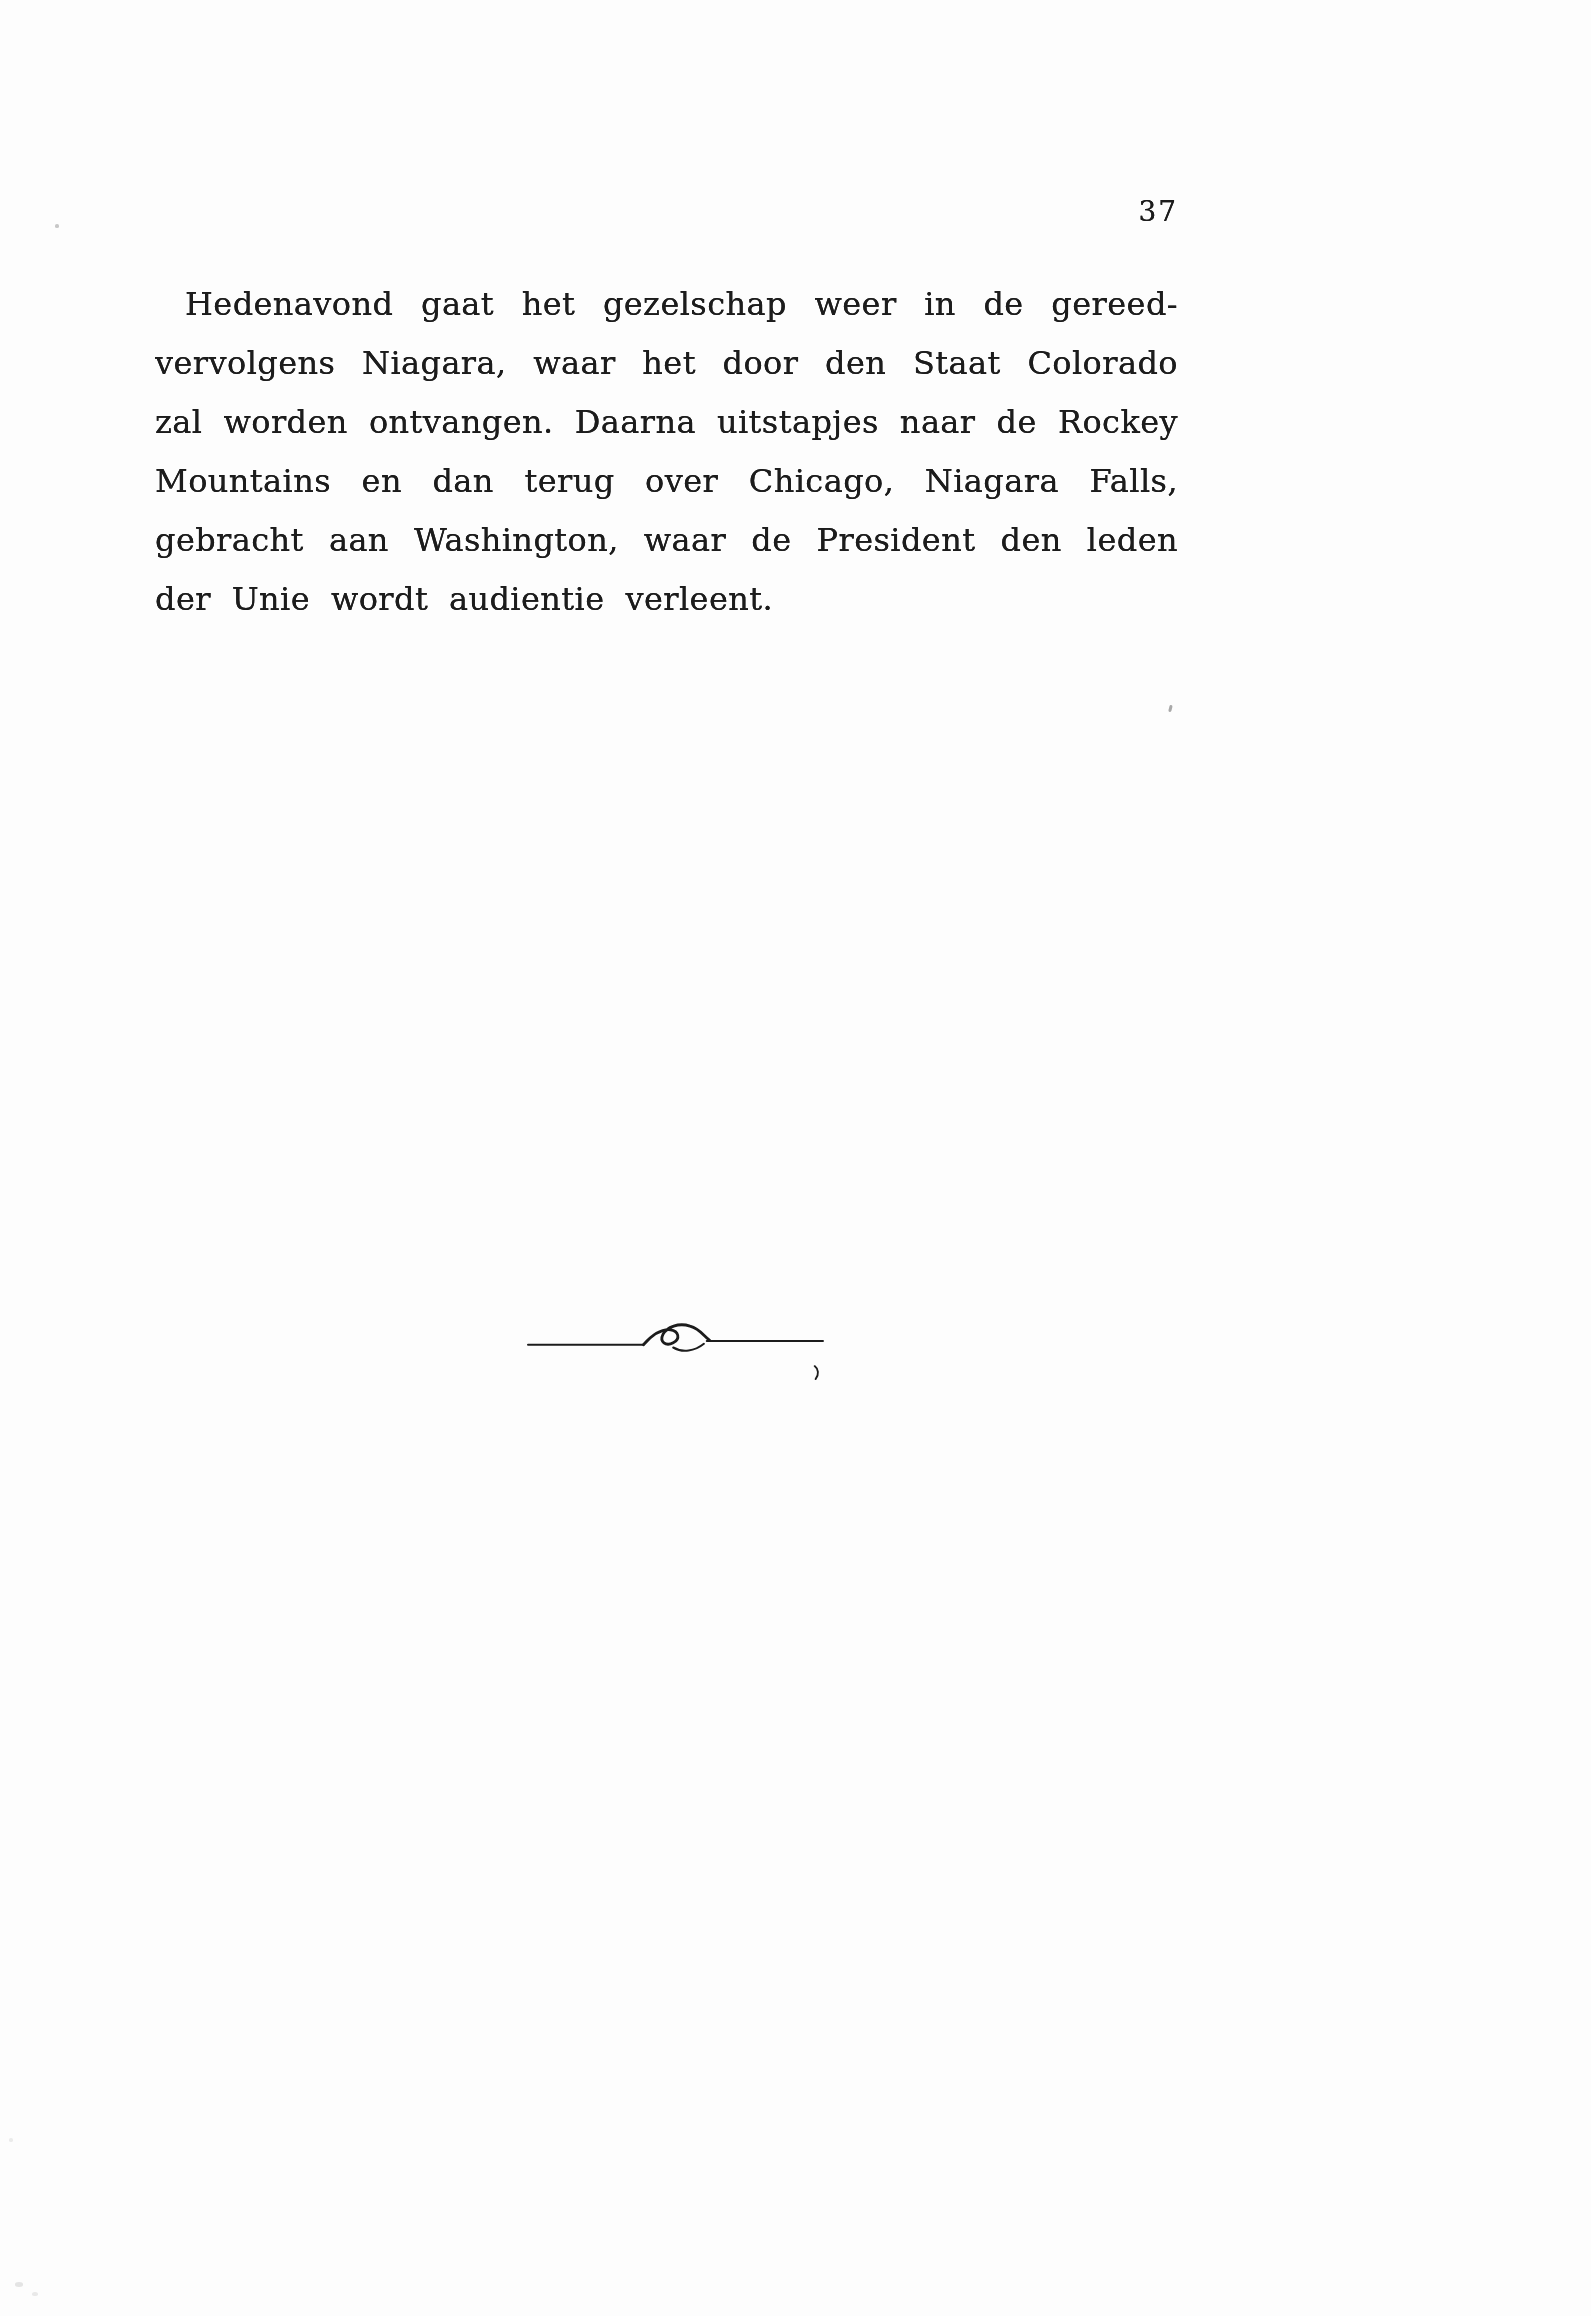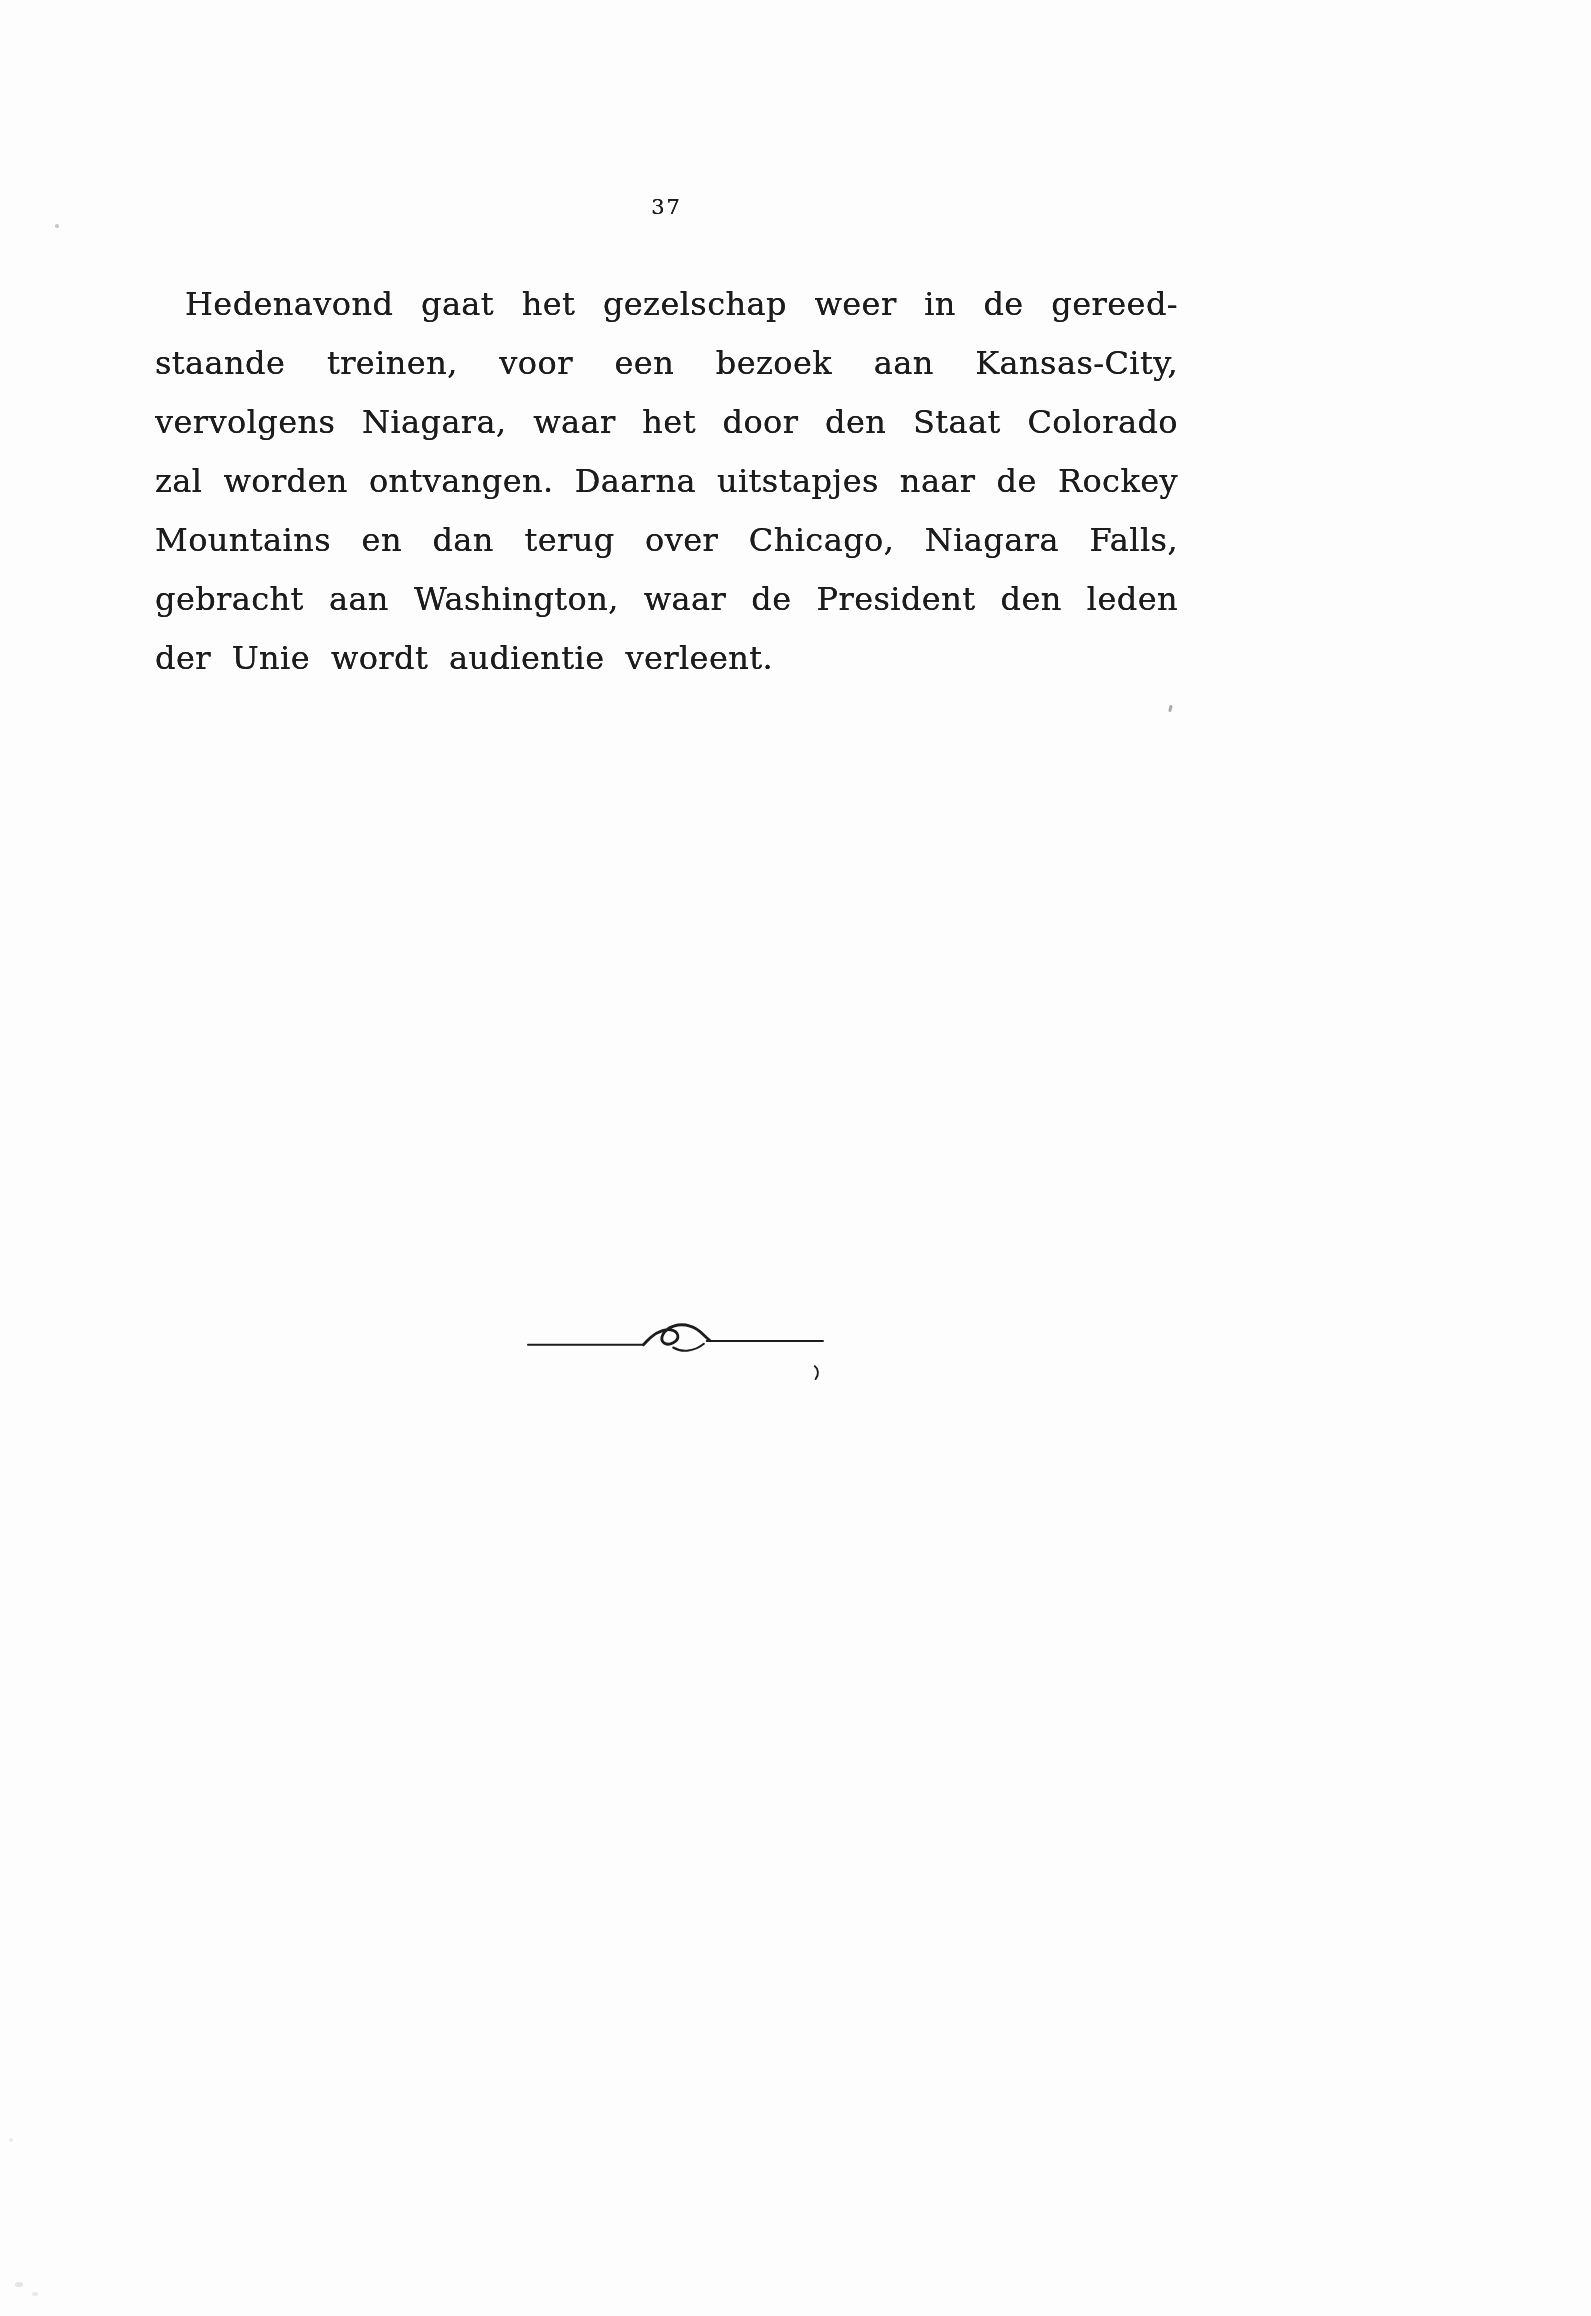--- a/index.html
+++ b/index.html
@@ -16,22 +16,22 @@
     height: 2317px;
     background: #fdfdfd;
     font-family: "DejaVu Serif", "Liberation Serif", serif;
     color: #1c1c1c;
   }
   .page-number {
     position: absolute;
     left: 155px;
     top: 195px;
     width: 1023px;
-    text-align: center;
-    font-size: 21px;
+    text-align: right;
+    font-size: 28px;
     letter-spacing: 1.9px;
     text-shadow: 0 0 0.4px currentColor;
   }
   .text-block {
     position: absolute;
     left: 155px;
     top: 275px;
     width: 1023px;
     font-size: 32px;
     line-height: 59px;
@@ -76,21 +76,20 @@
 <body>
 
 <div class="scan-page">
 
   <div class="page-number">37</div>
 
   <div class="text-block">
 
     <p class="paragraph">
       <span class="line indent">Hedenavond gaat het gezelschap weer in de gereed-</span>
-      <span class="line">staande treinen, voor een bezoek aan Kansas-City,</span>
       <span class="line">vervolgens Niagara, waar het door den Staat Colorado</span>
       <span class="line">zal worden ontvangen. Daarna uitstapjes naar de Rockey</span>
       <span class="line">Mountains en dan terug over Chicago, Niagara Falls,</span>
     </p>
 
     <p class="paragraph">
       <span class="line">gebracht aan Washington, waar de President den leden</span>
       <span class="line last">der Unie wordt audientie verleent.</span>
     </p>
 

